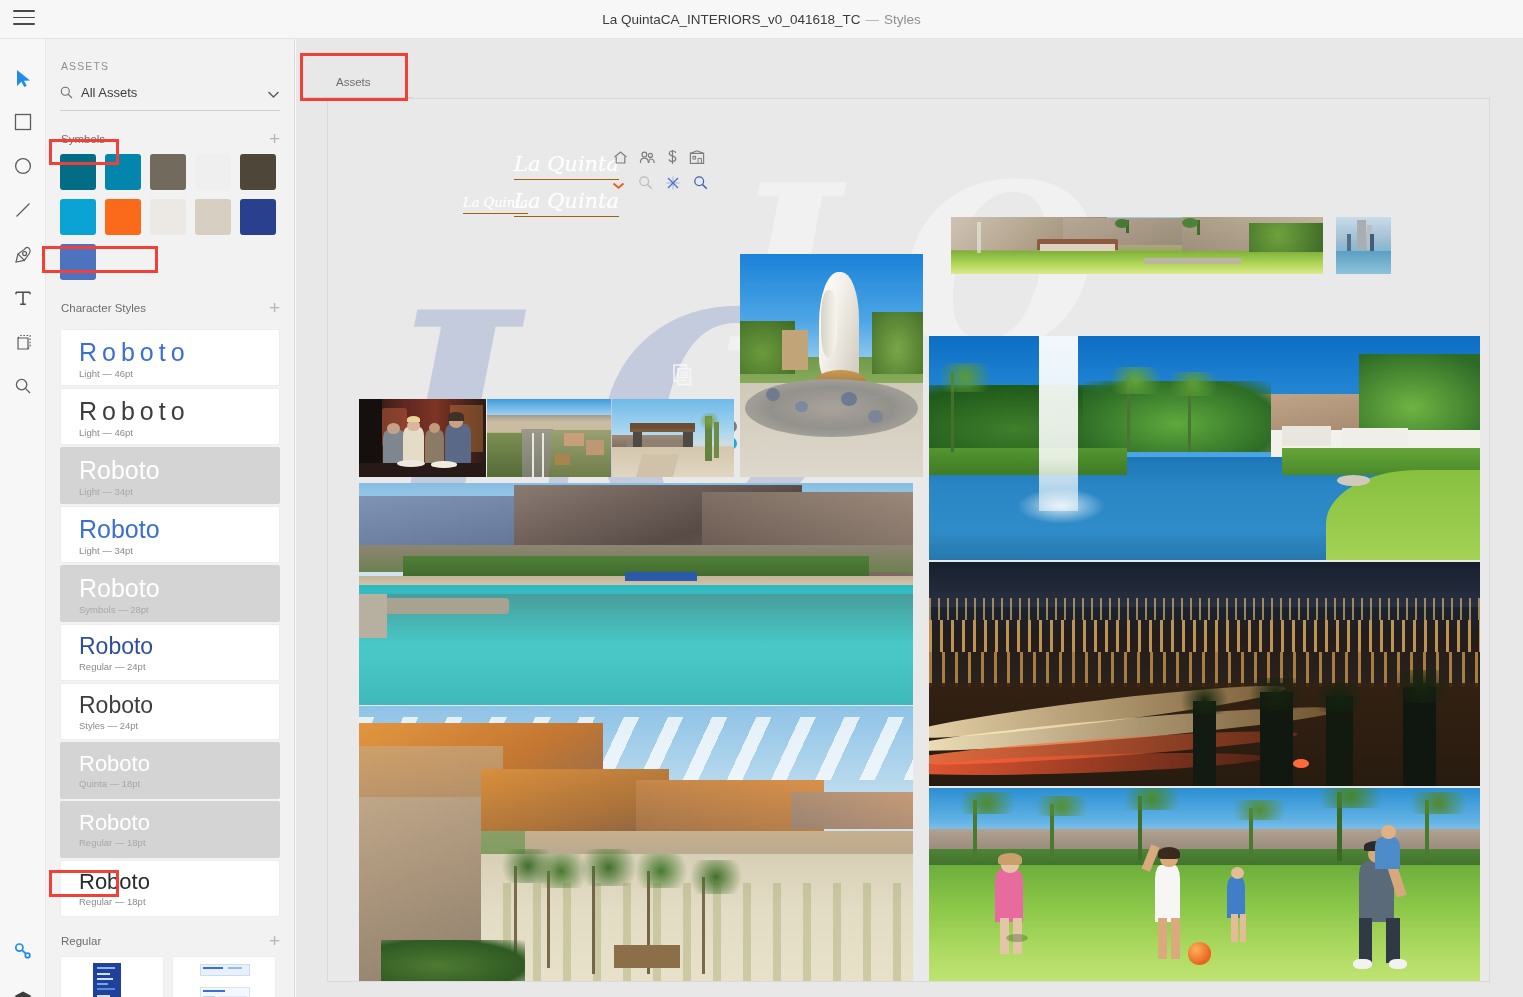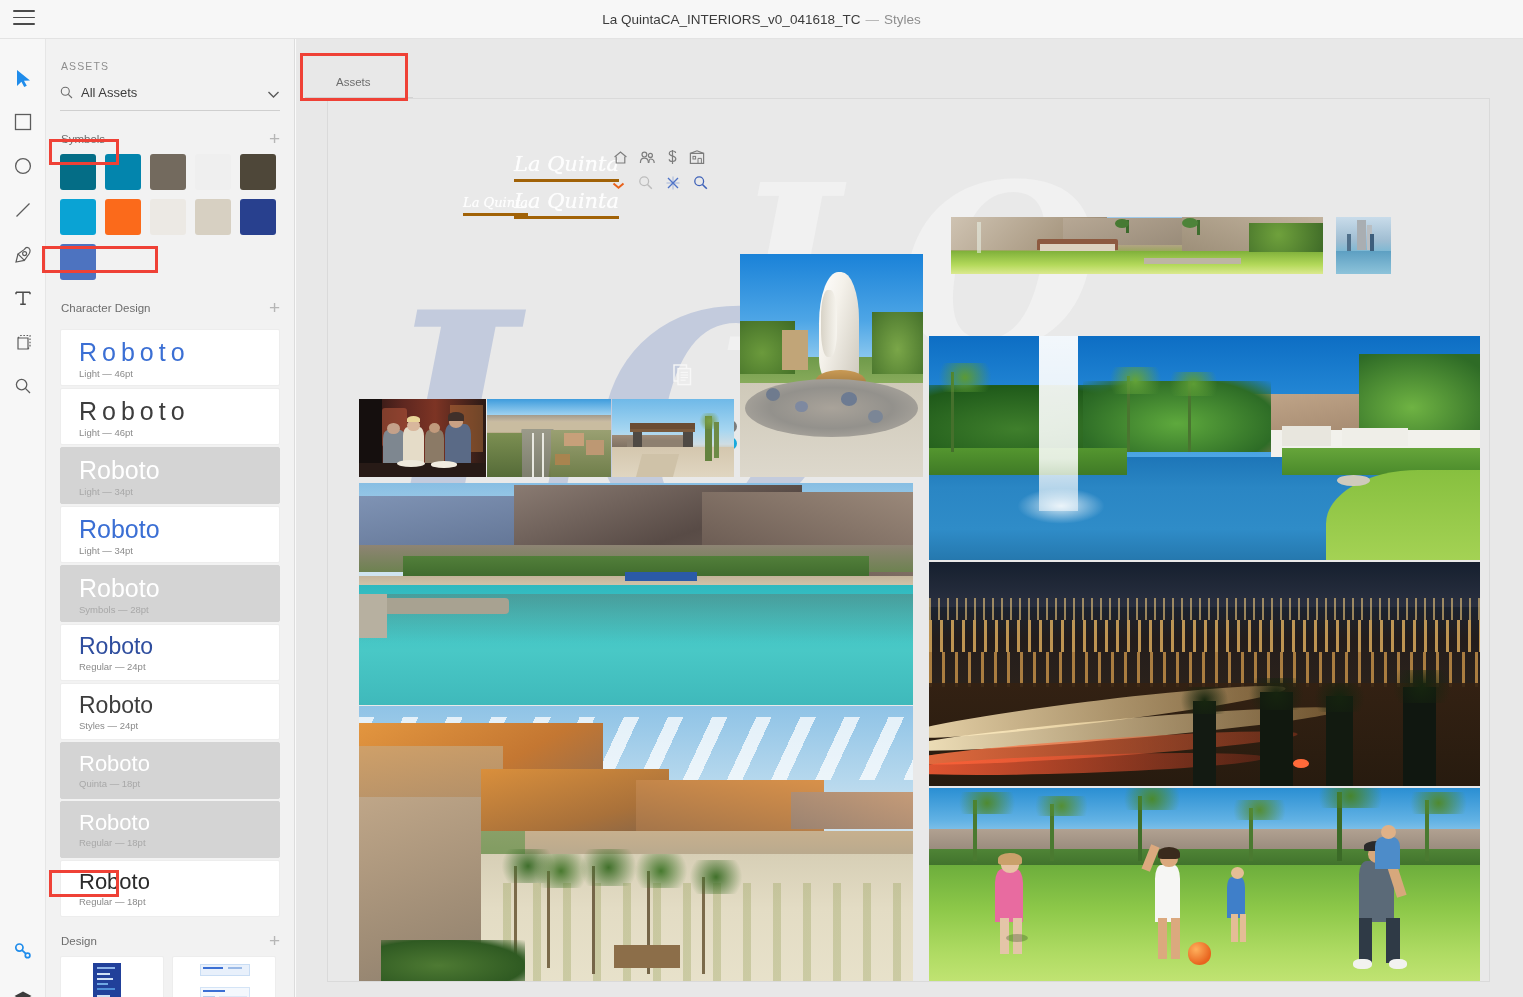--- a/index.html
+++ b/index.html
@@ -124,21 +124,21 @@
   .lq {
     position: absolute; font-family: "DejaVu Serif", serif;
     font-style: italic; font-weight: 700; user-select: none;
   }
   .lq-1 { left: 55px; top: 175px; font-size: 290px; color: #c3cbdd; line-height: 1; }
   .lq-2 { left: 405px; top: 55px; font-size: 230px; color: #f1f1f1; line-height: 1; }
 
   .script {
     position: absolute; font-family: "DejaVu Serif", serif; font-style: italic;
     color: #fdfdfd; text-shadow: 0 0 1px rgba(255,255,255,.9);
-    border-bottom: 3px solid #a16207; padding-bottom: 3px; white-space: nowrap;
+    border-bottom: 1px solid #a16207; padding-bottom: 3px; white-space: nowrap;
   }
 
   .icnrow { position: absolute; display: flex; gap: 11px; align-items: center; }
 
   .dots { position: absolute; display: flex; gap: 4px; }
   .dot { width: 13px; height: 13px; border-radius: 50%; display:flex; align-items:center; justify-content:center; }
   .dot span { color:#fff; font-size: 7px; line-height:1; font-family:"DejaVu Sans", sans-serif; }
 
   
   .ph { position: absolute; overflow: hidden; background: #cfcfcf; }
@@ -271,21 +271,21 @@
       <div class="sw" style="background: rgb(78, 71, 57);"></div>
       <div class="sw" style="background: rgb(10, 163, 212);"></div>
       <div class="sw" style="background: rgb(251, 106, 27);"></div>
       <div class="sw" style="background: rgb(236, 233, 228);"></div>
       <div class="sw" style="background: rgb(215, 208, 194);"></div>
       <div class="sw" style="background: rgb(40, 64, 142);"></div>
       <div class="sw" style="background: rgb(77, 115, 192);"></div>
     </div>
 
   <div class="sec-head">
-    <span class="lbl">Character Design</span>
+    <span class="lbl">Character Styles</span>
     <span class="plus">+</span>
   </div>
   <div class="styles-list" id="styles-list">
       <div class="style-card">
         <div class="sample" style="font-size: 25px; font-weight: 300; letter-spacing: 5px; color: rgb(59, 111, 212);">Roboto</div>
         <div class="meta">Light — 46pt</div>
       </div>
       <div class="style-card">
         <div class="sample" style="font-size: 25px; font-weight: 300; letter-spacing: 5px; color: rgb(61, 61, 61);">Roboto</div>
         <div class="meta">Light — 46pt</div>
@@ -318,21 +318,21 @@
         <div class="sample" style="font-size: 22px; font-weight: 400; letter-spacing: 0px; color: rgb(255, 255, 255);">Roboto</div>
         <div class="meta">Regular — 18pt</div>
       </div>
       <div class="style-card">
         <div class="sample" style="font-size: 22px; font-weight: 400; letter-spacing: 0px; color: rgb(43, 43, 43);">Roboto</div>
         <div class="meta">Regular — 18pt</div>
       </div>
     </div>
 
   <div class="sec-head" style="margin-top:8px">
-    <span class="lbl">Design</span>
+    <span class="lbl">Regular</span>
     <span class="plus">+</span>
   </div>
   <div class="symbols-grid" id="symbols-grid">
       <div class="sym">
         <i style="position:absolute;left:32px;top:6px;width:28px;height:50px;background:#21409a"></i>
         <i style="position:absolute;left:36px;top:10px;width:18px;height:2px;background:#8fb4e8"></i>
         <i style="position:absolute;left:36px;top:16px;width:13px;height:1.5px;background:#cfe0f5"></i>
         <i style="position:absolute;left:36px;top:21px;width:16px;height:1.5px;background:#cfe0f5"></i>
         <i style="position:absolute;left:36px;top:26px;width:11px;height:1.5px;background:#6fa8e4"></i>
         <i style="position:absolute;left:36px;top:31px;width:18px;height:1.5px;background:#4f8fd8"></i>

